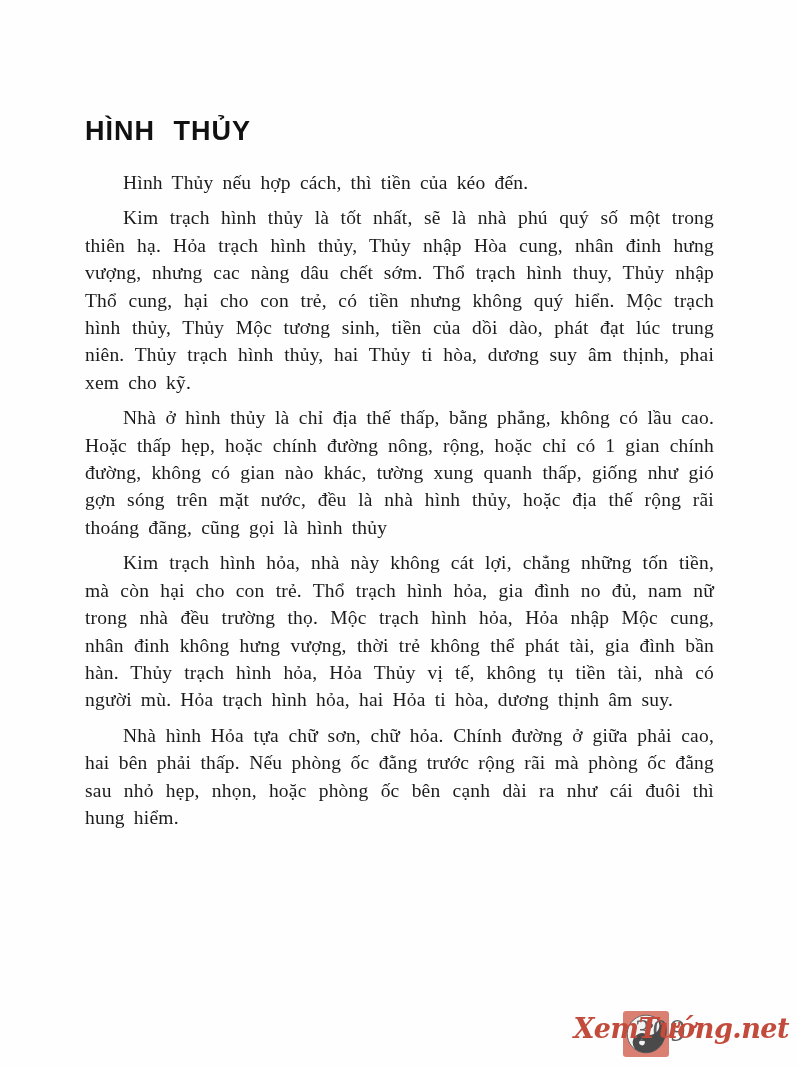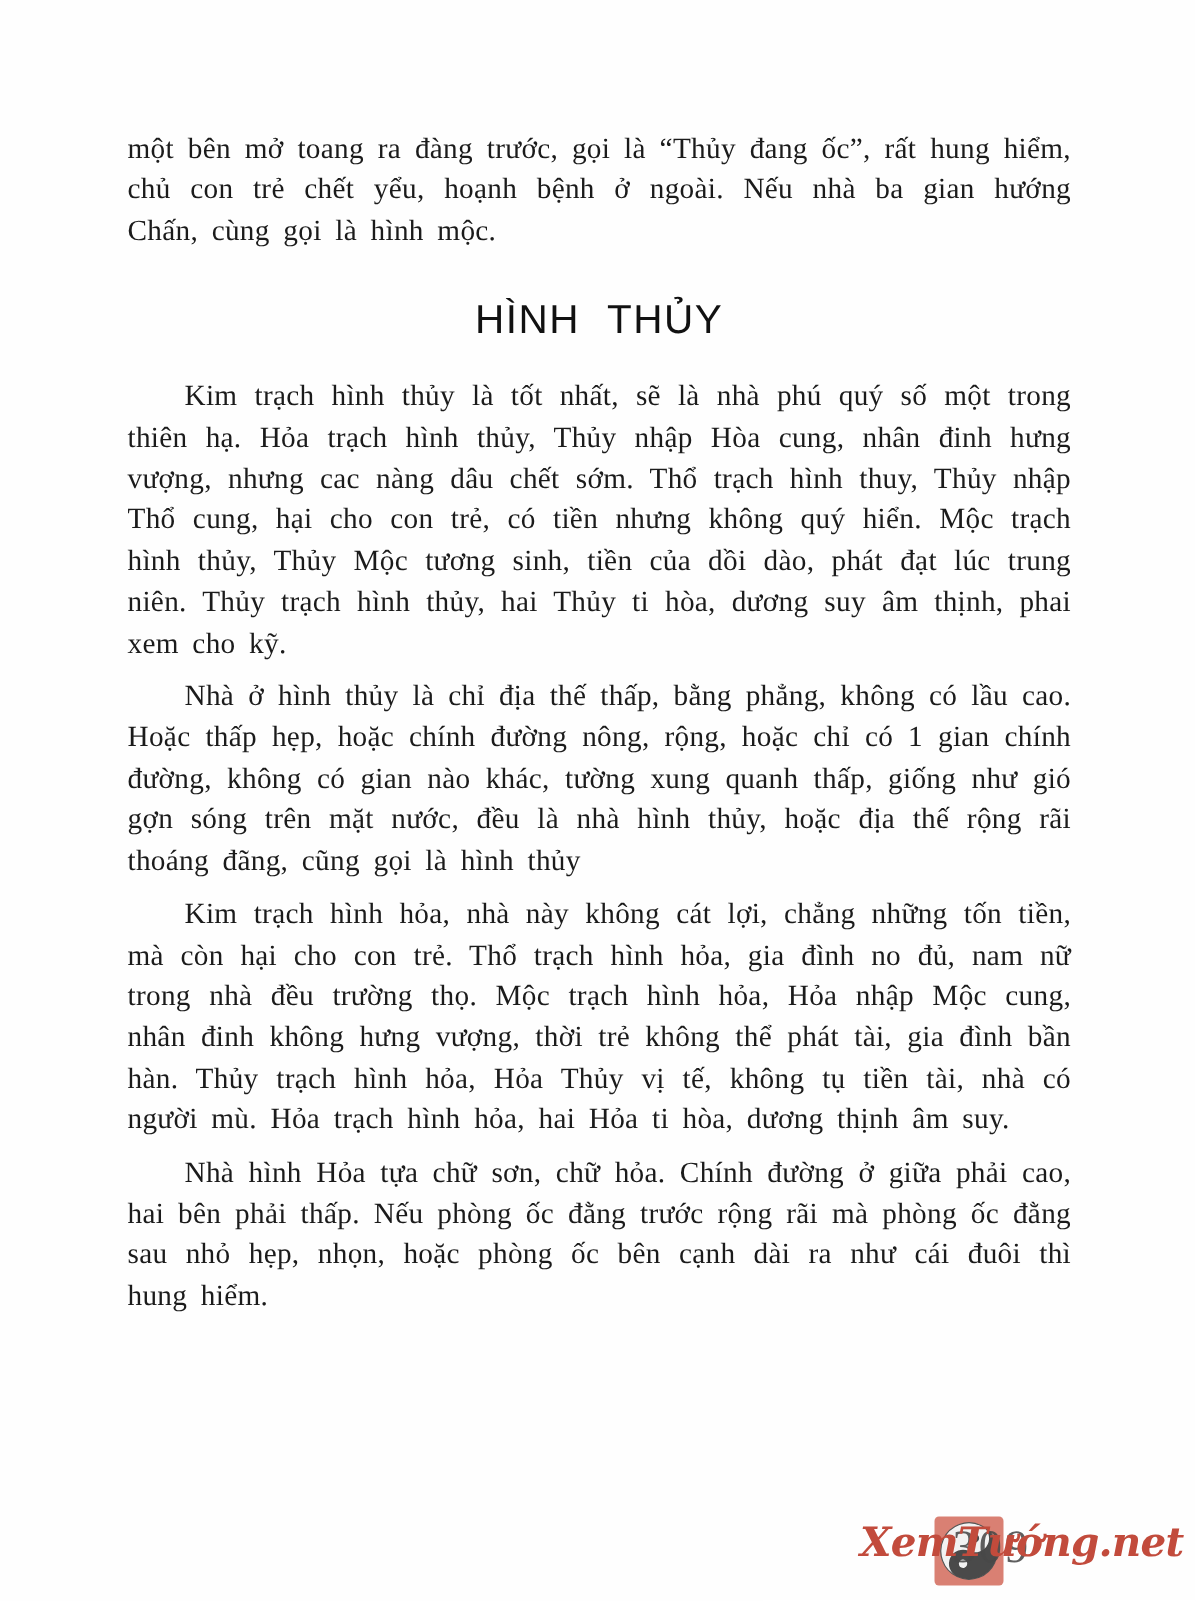--- a/index.html
+++ b/index.html
@@ -25,25 +25,24 @@
     word-spacing: 4px;
     letter-spacing: 0.2px;
     margin: 0 0 8px 0;
     text-indent: 38px;
   }
   .body-text.no-indent {
     text-indent: 0;
   }
   .section-heading {
     font-family: "Liberation Sans", "DejaVu Sans", sans-serif;
-    font-weight: normal;
+    font-weight: bold;
     font-size: 27px;
     letter-spacing: 1px;
     word-spacing: 10px;
-    text-align: center;
     color: #111;
     margin: 30px 0 22px 0;
   }
   .section-heading.second {
     margin: 60px 0 42px 0;
   }
   .footer {
     position: absolute;
     right: 6px;
     bottom: 6px;
@@ -91,24 +90,24 @@
     color: #c24b3c;
     z-index: 3;
     letter-spacing: -0.5px;
   }
 </style>
 </head>
 <body>
 
 <div class="page">
 
-  <p class="body-text no-indent">một bên mở toang ra đàng trước, gọi là “Thủy đang ốc”, rất hung hiểm, chủ con trẻ chết yểu, hoạnh bệnh ở ngoài. Nếu nhà ba gian hướng Chấn, cùng gọi là hình mộc.</p>
 
   <h1 class="section-heading">HÌNH THỦY</h1>
 
+  <p class="body-text">Hình Thủy nếu hợp cách, thì tiền của kéo đến.</p>
 
   <p class="body-text">Kim trạch hình thủy là tốt nhất, sẽ là nhà phú quý số một trong thiên hạ. Hỏa trạch hình thủy, Thủy nhập Hòa cung, nhân đinh hưng vượng, nhưng cac nàng dâu chết sớm. Thổ trạch hình thuy, Thủy nhập Thổ cung, hại cho con trẻ, có tiền nhưng không quý hiển. Mộc trạch hình thủy, Thủy Mộc tương sinh, tiền của dồi dào, phát đạt lúc trung niên. Thủy trạch hình thủy, hai Thủy ti hòa, dương suy âm thịnh, phai xem cho kỹ.</p>
 
   <p class="body-text">Nhà ở hình thủy là chỉ địa thế thấp, bằng phẳng, không có lầu cao. Hoặc thấp hẹp, hoặc chính đường nông, rộng, hoặc chỉ có 1 gian chính đường, không có gian nào khác, tường xung quanh thấp, giống như gió gợn sóng trên mặt nước, đều là nhà hình thủy, hoặc địa thế rộng rãi thoáng đãng, cũng gọi là hình thủy</p>
 
 
   <p class="body-text">Kim trạch hình hỏa, nhà này không cát lợi, chẳng những tốn tiền, mà còn hại cho con trẻ. Thổ trạch hình hỏa, gia đình no đủ, nam nữ trong nhà đều trường thọ. Mộc trạch hình hỏa, Hỏa nhập Mộc cung, nhân đinh không hưng vượng, thời trẻ không thể phát tài, gia đình bần hàn. Thủy trạch hình hỏa, Hỏa Thủy vị tế, không tụ tiền tài, nhà có người mù. Hỏa trạch hình hỏa, hai Hỏa ti hòa, dương thịnh âm suy.</p>
 
   <p class="body-text">Nhà hình Hỏa tựa chữ sơn, chữ hỏa. Chính đường ở giữa phải cao, hai bên phải thấp. Nếu phòng ốc đằng trước rộng rãi mà phòng ốc đằng sau nhỏ hẹp, nhọn, hoặc phòng ốc bên cạnh dài ra như cái đuôi thì hung hiểm.</p>
 

